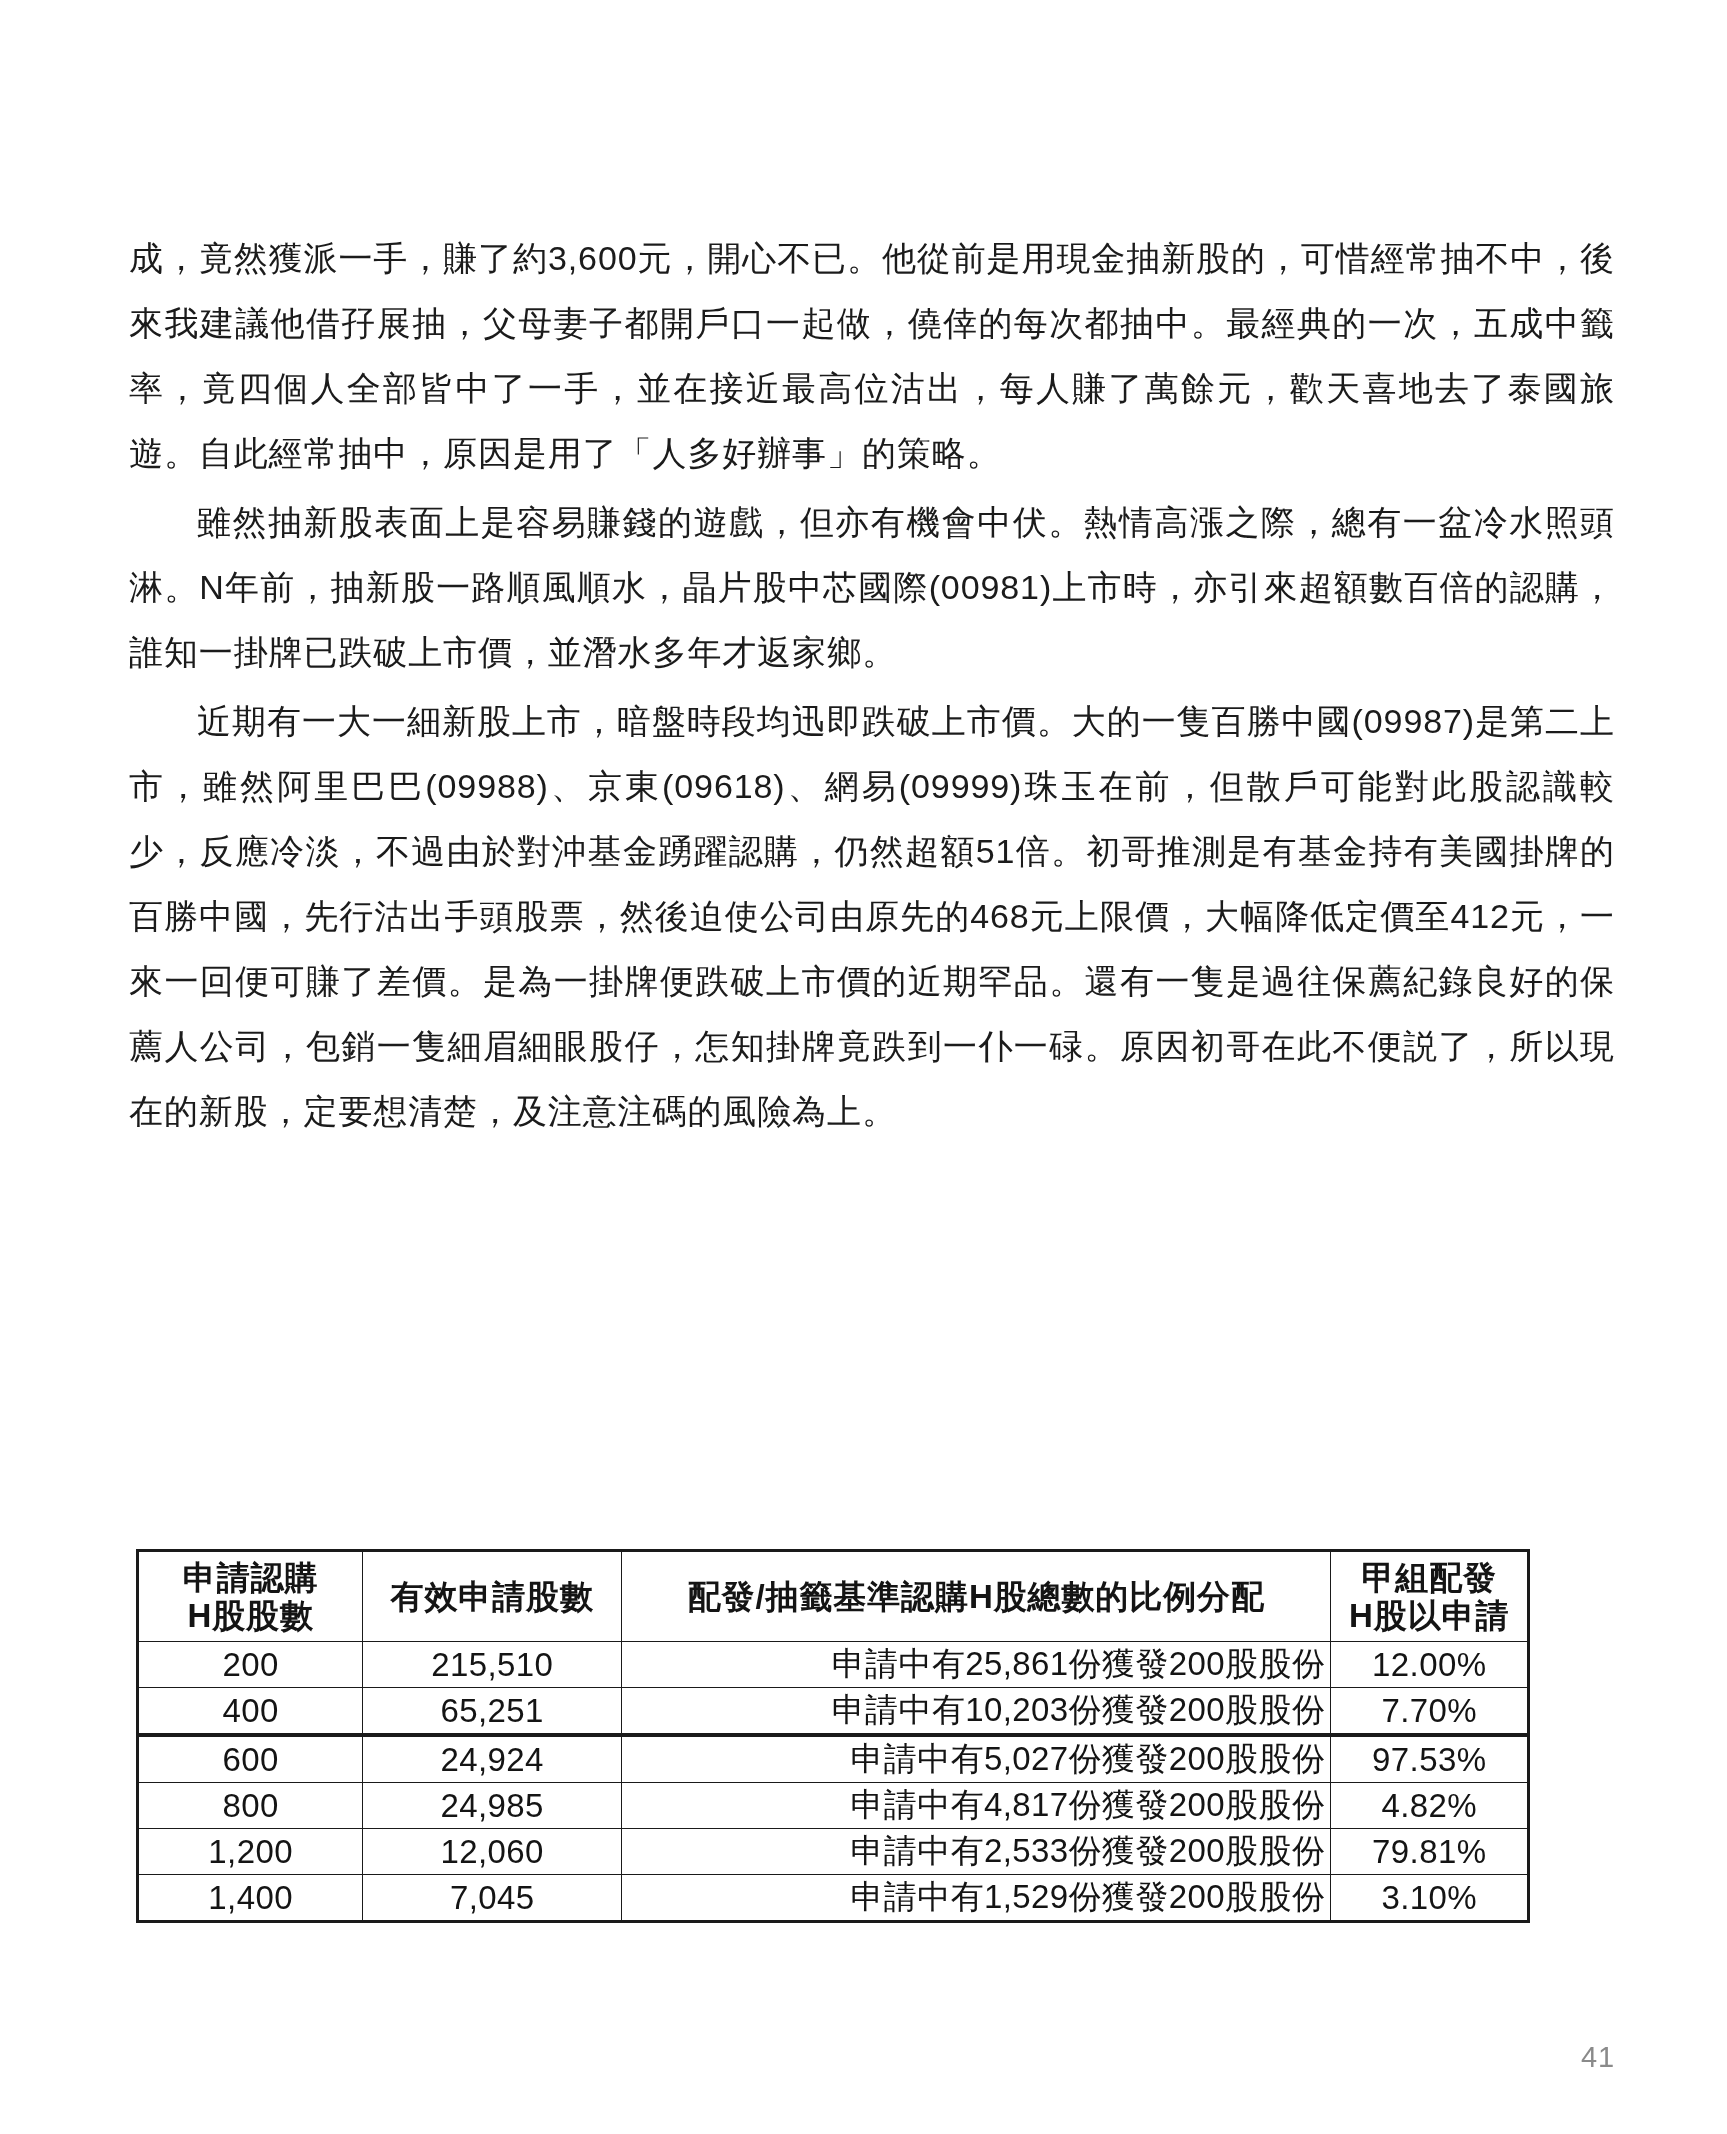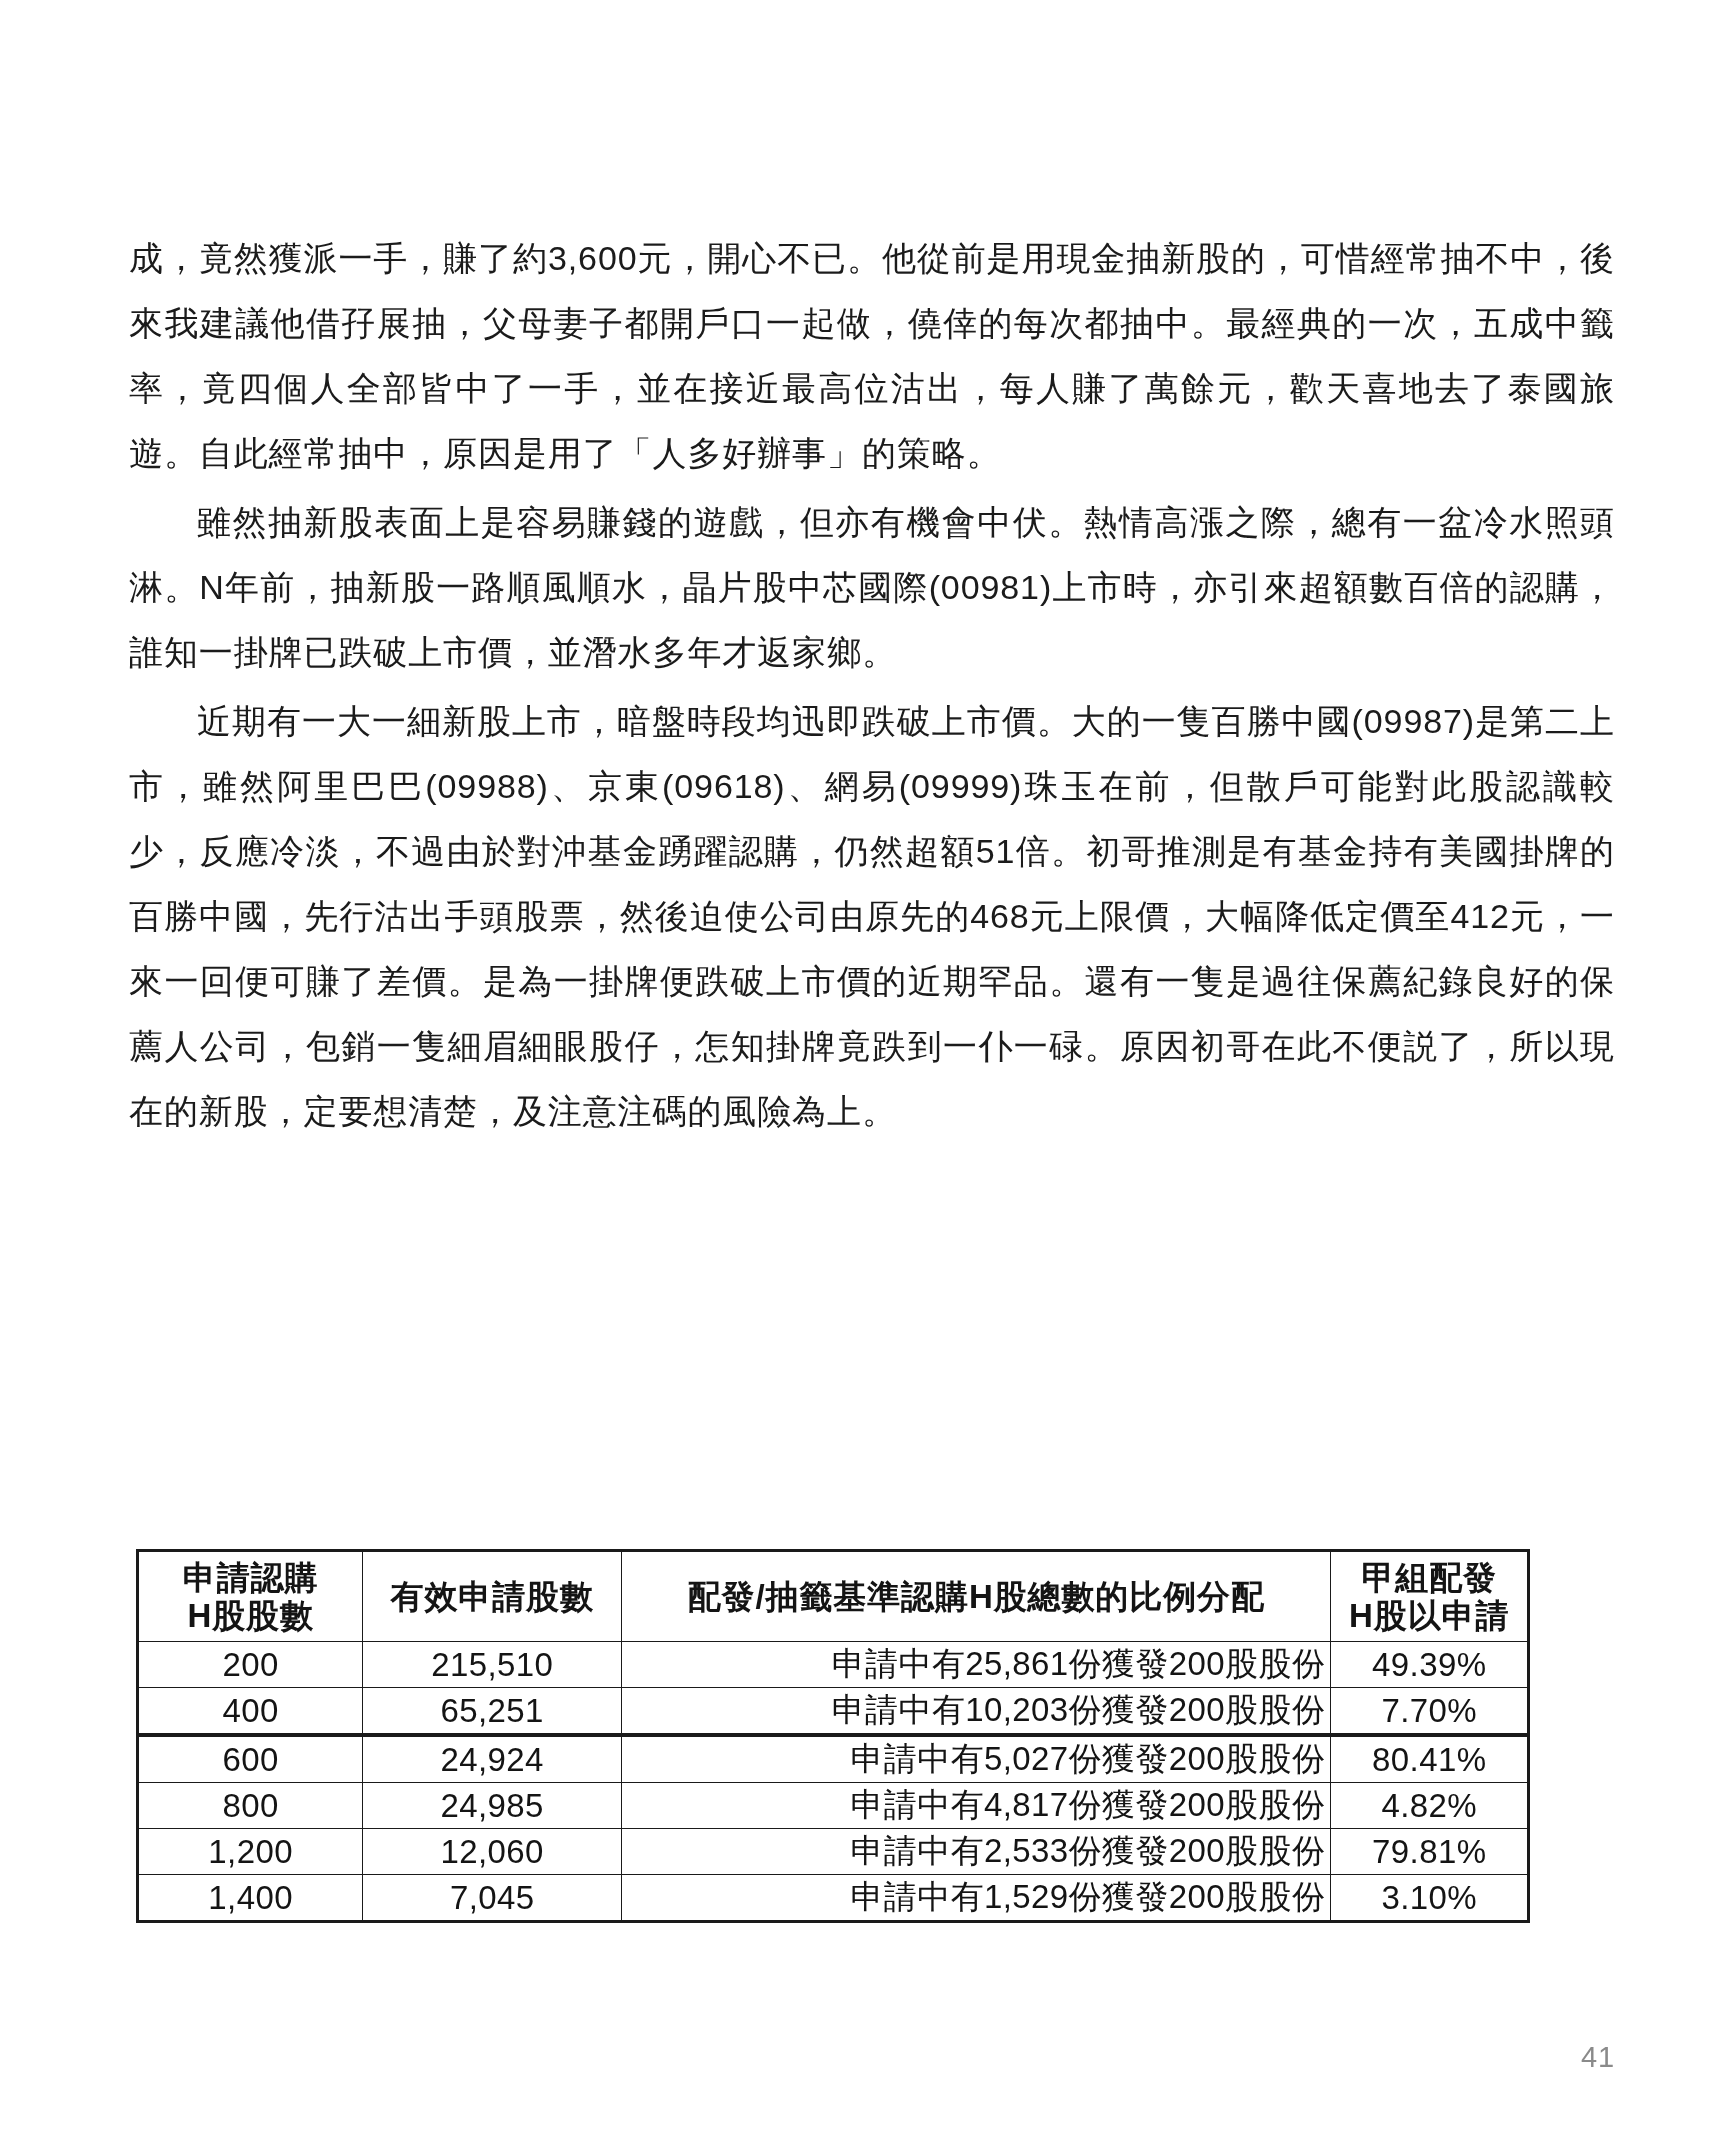--- a/index.html
+++ b/index.html
@@ -118,33 +118,33 @@
           <th>配發/抽籤基準認購H股總數的比例分配</th>
           <th>甲組配發
 H股以申請</th>
         </tr>
     </thead>
     <tbody id="tbody">
         <tr>
           <td>200</td>
           <td>215,510</td>
           <td class="left">申請中有25,861份獲發200股股份</td>
-          <td>49.39%</td>
+          <td>12.00%</td>
         </tr>
         <tr class="thick-bottom">
           <td>400</td>
           <td>65,251</td>
           <td class="left">申請中有10,203份獲發200股股份</td>
           <td>7.70%</td>
         </tr>
         <tr>
           <td>600</td>
           <td>24,924</td>
           <td class="left">申請中有5,027份獲發200股股份</td>
-          <td>80.41%</td>
+          <td>97.53%</td>
         </tr>
         <tr>
           <td>800</td>
           <td>24,985</td>
           <td class="left">申請中有4,817份獲發200股股份</td>
           <td>4.82%</td>
         </tr>
         <tr>
           <td>1,200</td>
           <td>12,060</td>

